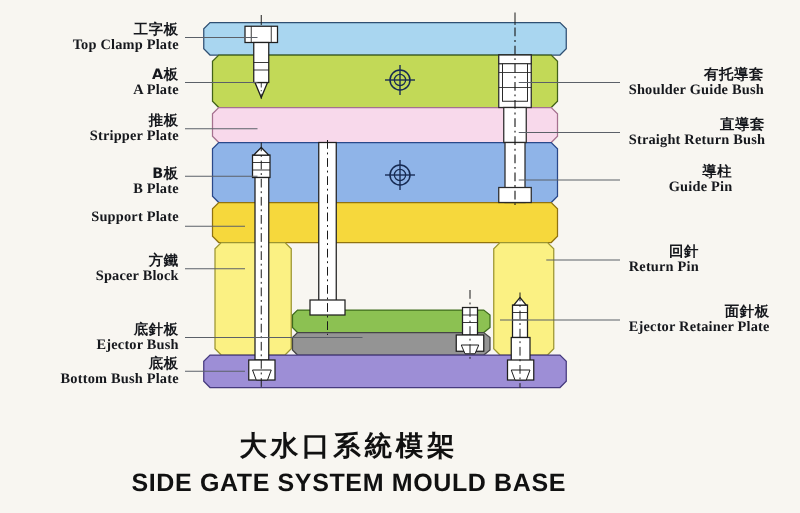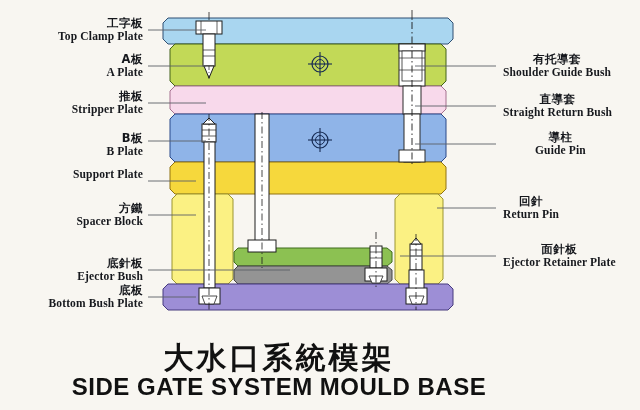--- a/index.html
+++ b/index.html
@@ -24,34 +24,34 @@
   }
   .label .en{
     font-family:"Liberation Serif", serif;
     font-weight:700;
     font-size:11.5px;
     color:#16181d;
     line-height:13px;
     letter-spacing:.15px;
   }
   .label.left{text-align:right;}
-  .label.right{text-align:center;}
+  .label.right{text-align:right;}
 
   
   #title-block{
     position:absolute;left:0;right:0;bottom:8px;text-align:center;
   }
   #title-cn{
     font-family:"DejaVu Sans", sans-serif;
-    font-weight:700;font-size:30px;color:#111;
+    font-weight:700;font-size:22px;color:#111;
     letter-spacing:3px;line-height:28px;
   }
   #title-en{
     font-family:"Liberation Sans", sans-serif;
-    font-weight:700;font-size:24px;color:#111;
+    font-weight:700;font-size:20px;color:#111;
     letter-spacing:.5px;line-height:30px;
   }
 
   svg{display:block;}
 </style>
 </head>
 <body>
 
 <div id="root">
 

